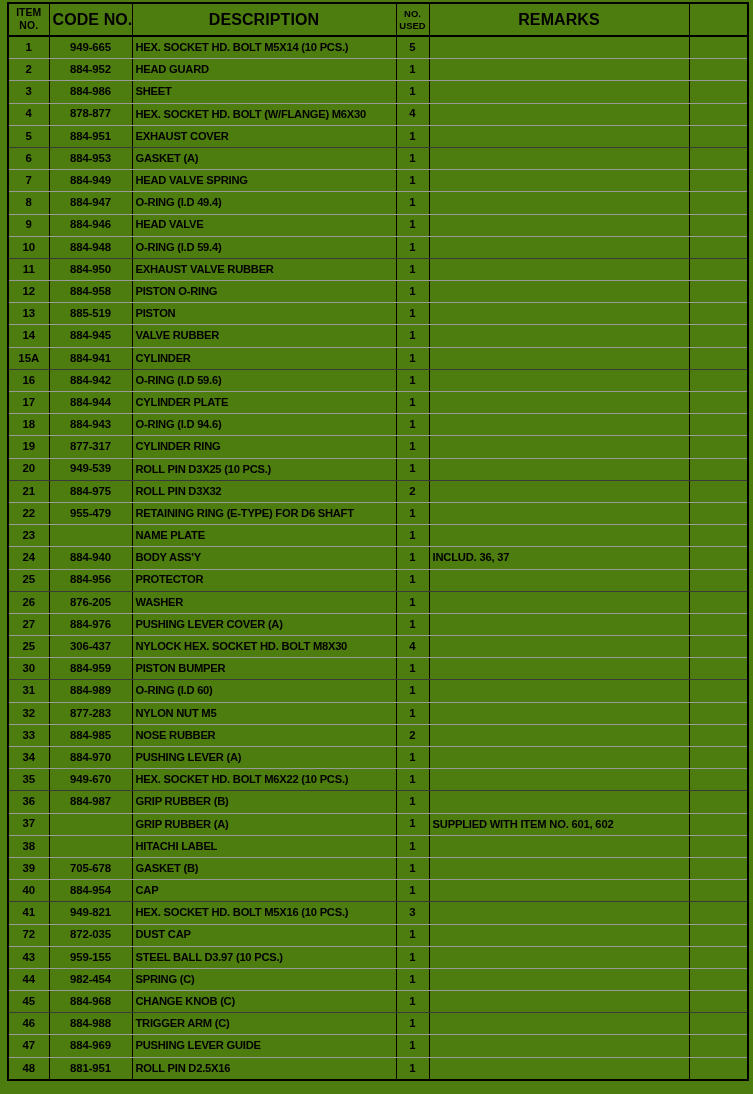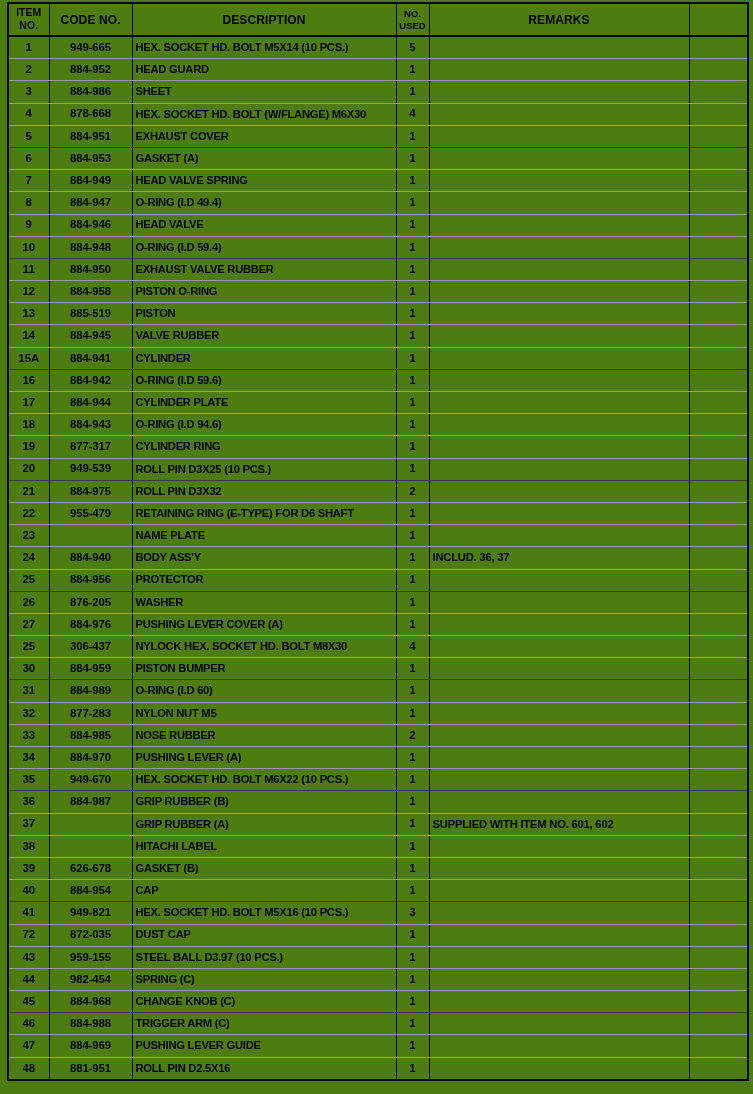--- a/index.html
+++ b/index.html
@@ -48,21 +48,21 @@
     overflow: hidden;
     white-space: nowrap;
     line-height: 1;
     vertical-align: middle;
   }
   #parts-table thead th {
     height: 31px;
     border-top: 2px solid #000000;
     border-bottom: 2px solid #000000;
     text-align: center;
-    font-size: 12px;
+    font-size: 16px;
     letter-spacing: 0.1px;
   }
   #parts-table thead th.th-item {
     font-size: 10.4px;
     line-height: 1.22;
     white-space: normal;
     padding: 0 1px;
   }
   #parts-table thead th.th-used {
     font-size: 9.4px;
@@ -165,21 +165,21 @@
         <tr>
           <td class="cell-item">3</td>
           <td class="cell-code">884-986</td>
           <td class="cell-desc">SHEET</td>
           <td class="cell-used">1</td>
           <td class="cell-remarks"></td>
           <td class="cell-extra"></td>
         </tr>
         <tr>
           <td class="cell-item">4</td>
-          <td class="cell-code">878-668</td>
+          <td class="cell-code">878-877</td>
           <td class="cell-desc">HEX. SOCKET HD. BOLT (W/FLANGE) M6X30</td>
           <td class="cell-used">4</td>
           <td class="cell-remarks"></td>
           <td class="cell-extra"></td>
         </tr>
         <tr class="band-end">
           <td class="cell-item">5</td>
           <td class="cell-code">884-951</td>
           <td class="cell-desc">EXHAUST COVER</td>
           <td class="cell-used">1</td>
@@ -437,21 +437,21 @@
         <tr>
           <td class="cell-item">38</td>
           <td class="cell-code"></td>
           <td class="cell-desc">HITACHI LABEL</td>
           <td class="cell-used">1</td>
           <td class="cell-remarks"></td>
           <td class="cell-extra"></td>
         </tr>
         <tr>
           <td class="cell-item">39</td>
-          <td class="cell-code">626-678</td>
+          <td class="cell-code">705-678</td>
           <td class="cell-desc">GASKET (B)</td>
           <td class="cell-used">1</td>
           <td class="cell-remarks"></td>
           <td class="cell-extra"></td>
         </tr>
         <tr class="band-end">
           <td class="cell-item">40</td>
           <td class="cell-code">884-954</td>
           <td class="cell-desc">CAP</td>
           <td class="cell-used">1</td>

